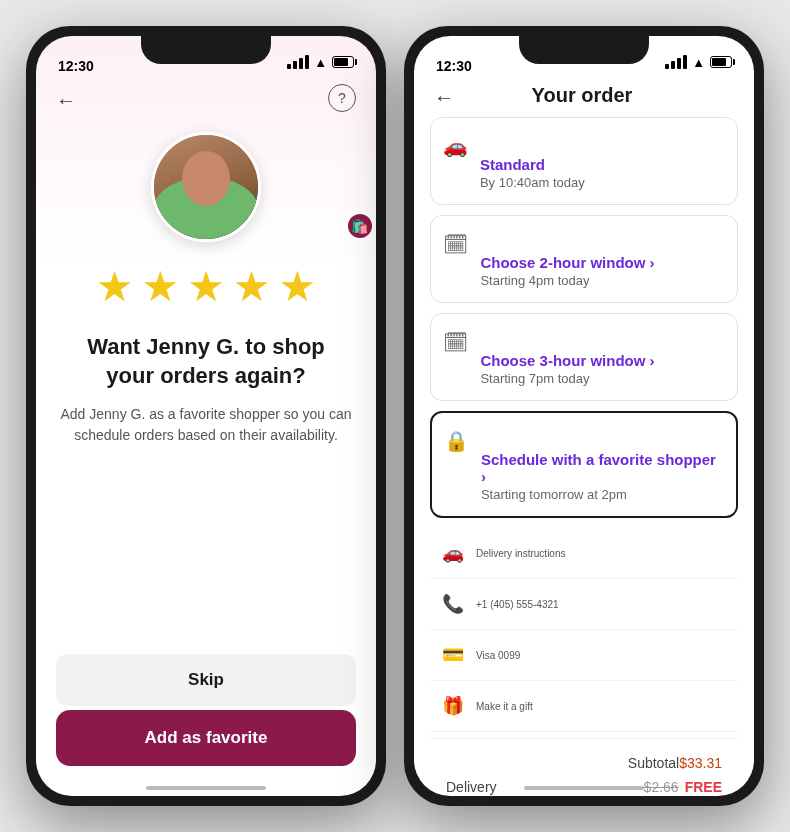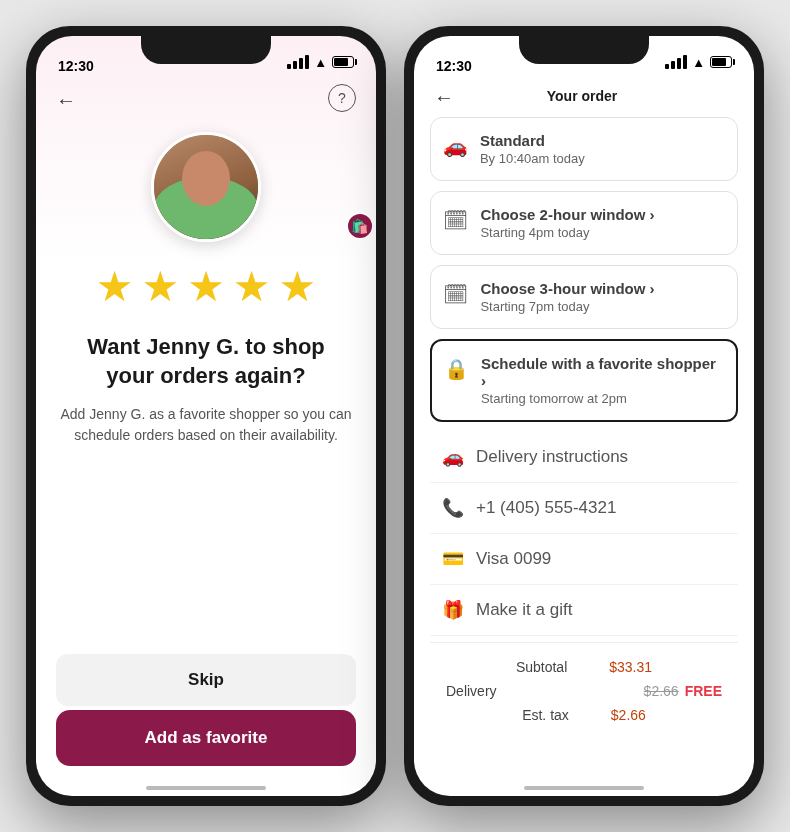--- a/index.html
+++ b/index.html
@@ -262,21 +262,21 @@
     
     .right-screen { background: #fff; }
 
     .right-nav {
       display: flex;
       align-items: center;
       justify-content: space-between;
       padding: 4px 20px 10px;
     }
     .nav-title {
-      font-size: 14px;
+      font-size: 20px;
       font-weight: 700;
       color: #1a1a1a;
       flex: 1;
       text-align: center;
     }
     .nav-back { font-size: 20px; color: #333; cursor: pointer; }
     .nav-spacer { width: 24px; }
 
     .order-list {
       padding: 0 16px;
@@ -299,57 +299,57 @@
     .order-item-icon {
       font-size: 20px;
       margin-right: 12px;
       margin-top: 2px;
       color: #444;
     }
     .order-item-content { flex: 1; }
     .order-item-title {
       font-size: 15px;
       font-weight: 700;
-      color: #404040;
+      color: #6d28d9;
+      margin-top: 24px;
     }
     .order-item-sub {
       font-size: 13px;
       color: #666;
       margin-top: 2px;
     }
 
     .order-info-item {
       display: flex;
       align-items: center;
       padding: 14px 12px;
       border-bottom: 1px solid #f0f0f0;
     }
     .order-info-icon {
       font-size: 18px;
       margin-right: 12px;
       color: #666;
       width: 22px;
     }
     .order-info-text {
-      font-size: 17px;
+      font-size: 10px;
       color: #555;
     }
 
     .order-totals {
       padding: 16px 16px 20px;
       border-top: 1px solid #eee;
       margin-top: 6px;
     }
     .total-row {
       display: flex;
-      justify-content: center;
+      justify-content: flex-end;
       margin-bottom: 8px;
       font-size: 14px;
       color: #444;
-      gap: 42px;
     }
     .total-value { font-size: 14px; color: #c2410c; }
     .delivery-row { display: flex; justify-content: space-between; margin-bottom: 8px; }
     .delivery-original { font-size: 14px; color: #999; text-decoration: line-through; margin-right: 6px; }
     .delivery-free { font-size: 14px; color: #e63946; font-weight: 700; }
     .delivery-values { display: flex; align-items: center; }
 
     .left-content-wrapper {
       display: flex;
       flex-direction: column;

